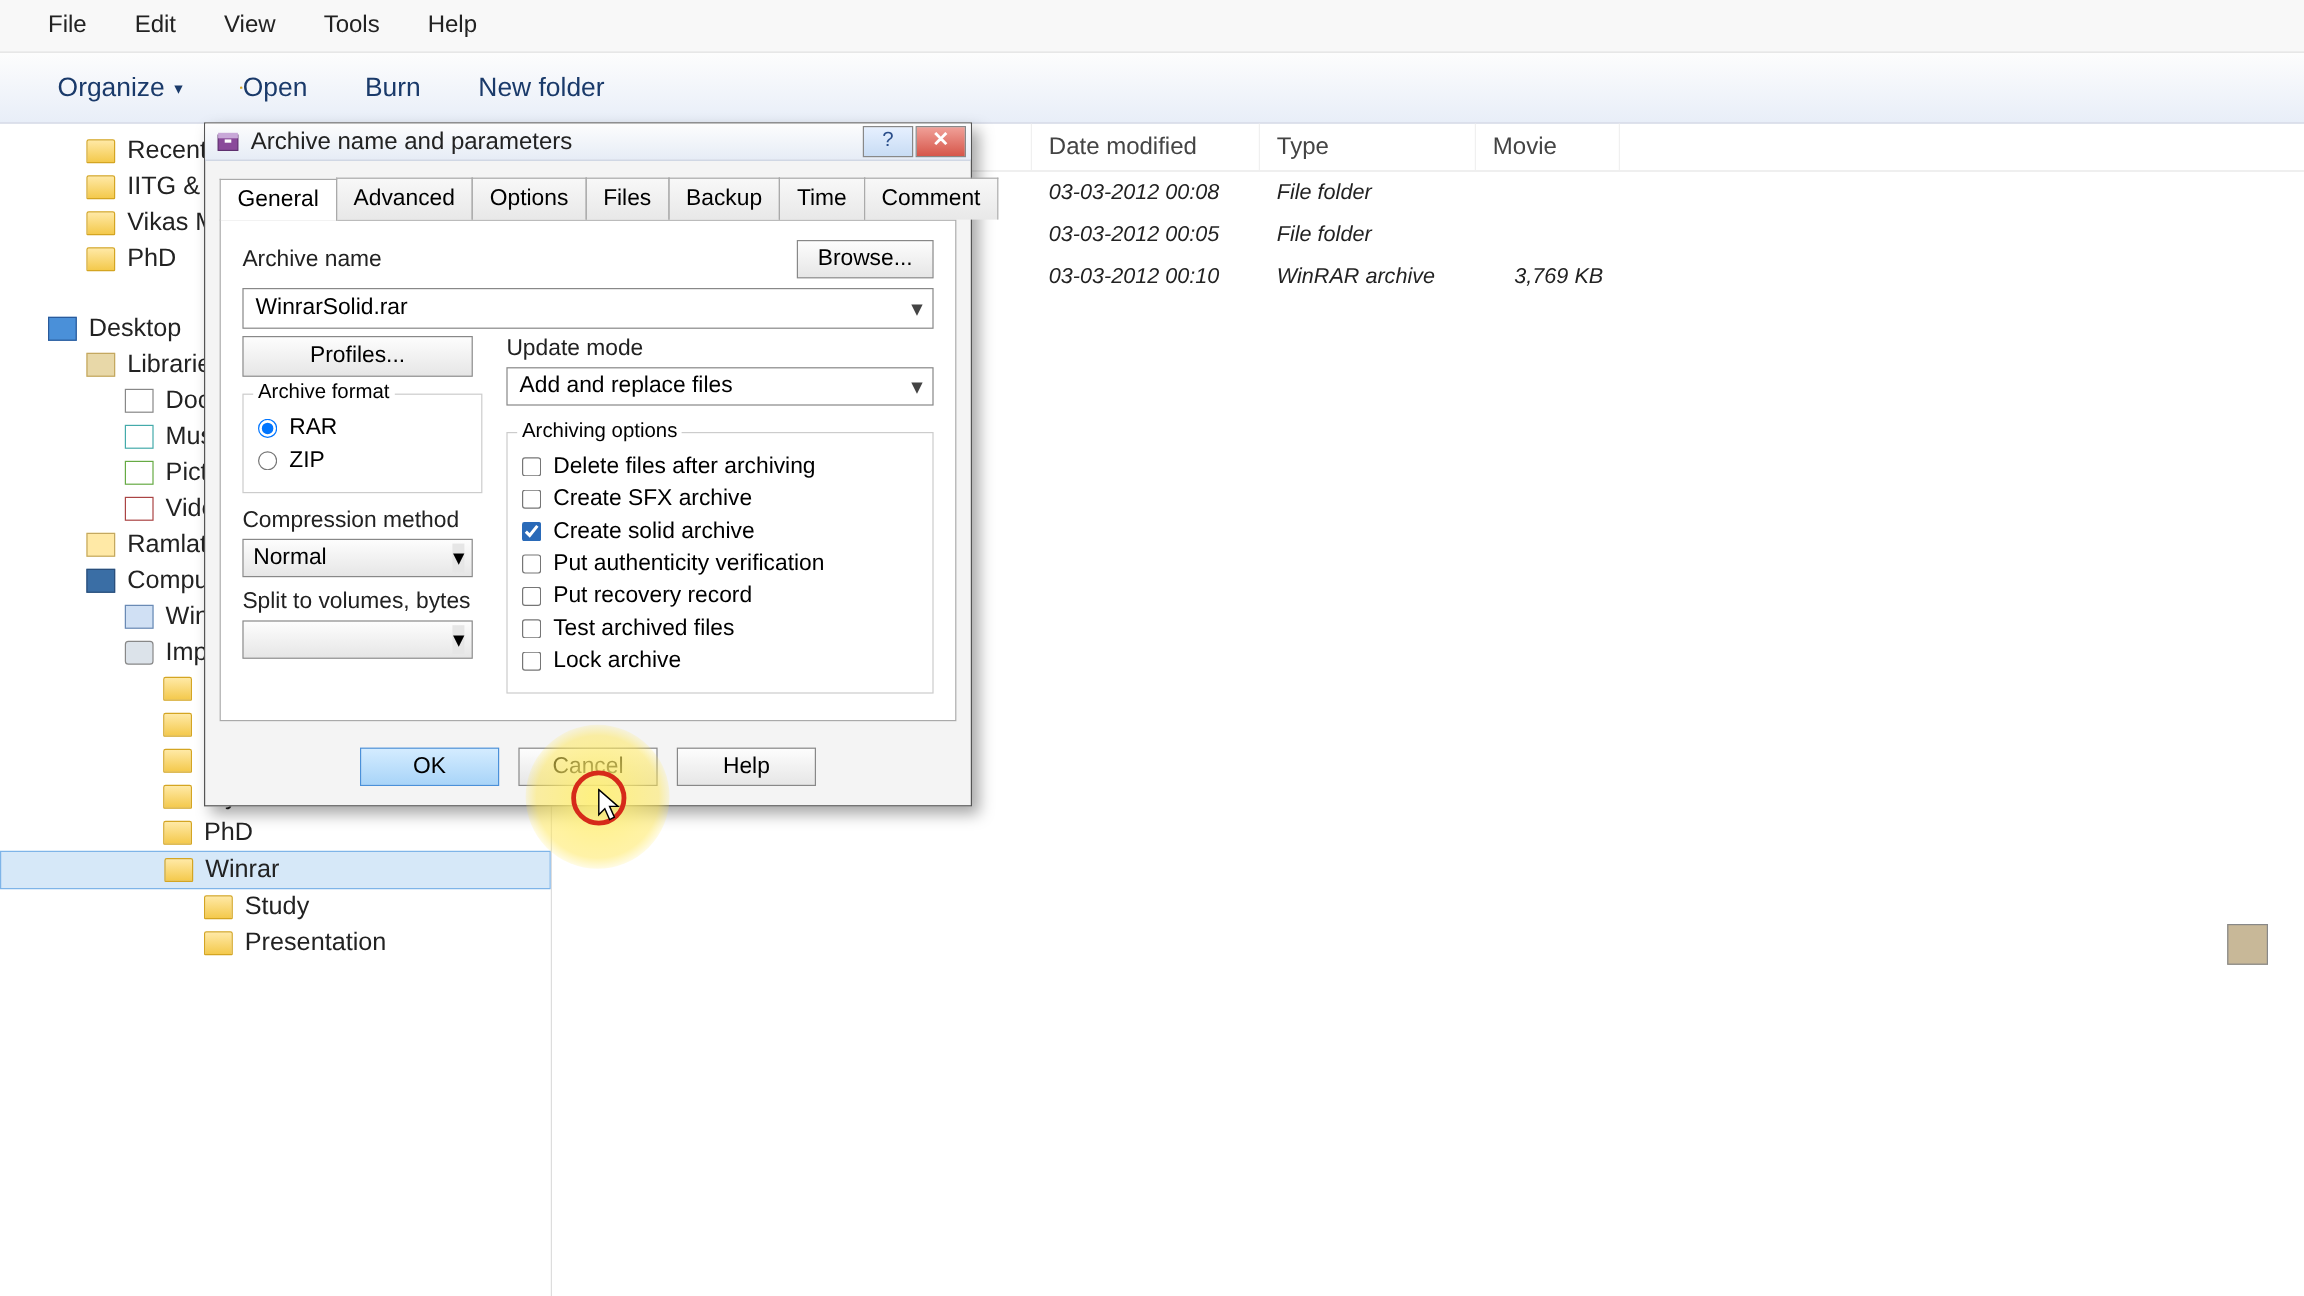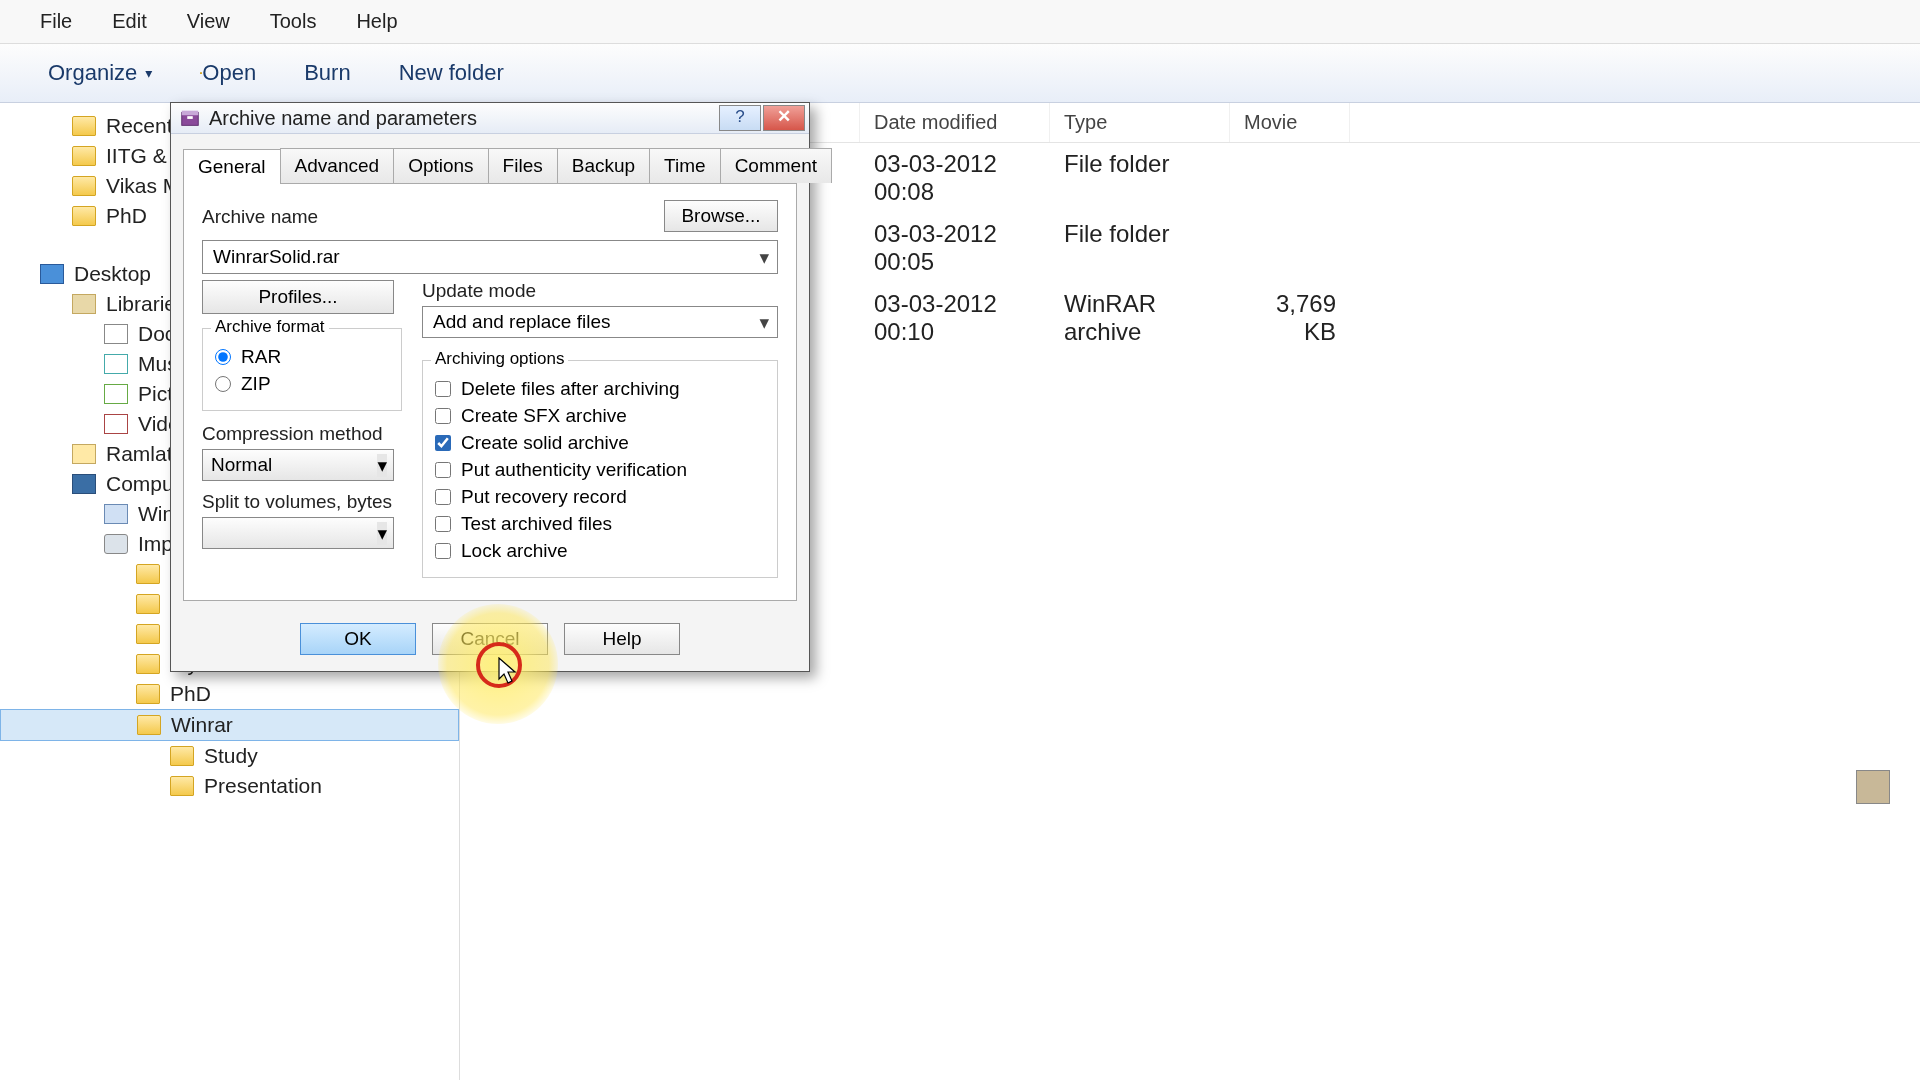--- a/index.html
+++ b/index.html
@@ -30,21 +30,21 @@
 .doc-ic { background: #fff; border: 1px solid #888; }
 .mus-ic { background: #fff; border: 1px solid #4aa; }
 .pic-ic { background: #fff; border: 1px solid #6a4; }
 .vid-ic { background: #fff; border: 1px solid #a44; }
 .ram-ic { background: #ffe9a6; border: 1px solid #c4a860; }
 .win-ic { background: #d0e0f4; border: 1px solid #6a8ab4; }
 
 .list { flex: 1; padding: 0; }
 .list-header { display: flex; border-bottom: 1px solid #e4e4e4; font-size: 20px; color: #444; }
 .list-header .col { padding: 8px 14px; border-right: 1px solid #f0f0f0; }
-.list-body .row { display: flex; font-size: 24px; color: #222; padding: 4px 0; }
+.list-body .row { display: flex; font-size: 18px; color: #222; padding: 4px 0; font-style: italic; }
 .list-body .cell { padding: 3px 14px; }
 .c-name { width: 400px; }
 .c-date { width: 190px; }
 .c-type { width: 180px; }
 .c-size { width: 120px; text-align: right; }
 
 
 .dialog { position: absolute; left: 170px; top: 102px; width: 640px; background: #f4f4f4; border: 1px solid #555; box-shadow: 6px 6px 12px rgba(0,0,0,.35); }
 .titlebar { display: flex; align-items: center; background: linear-gradient(#fdfdfd,#e6ecf6); padding: 2px 4px 2px 8px; border-bottom: 1px solid #c8d0e0; }
 .titlebar .tic { width: 22px; height: 22px; margin-right: 8px; }

